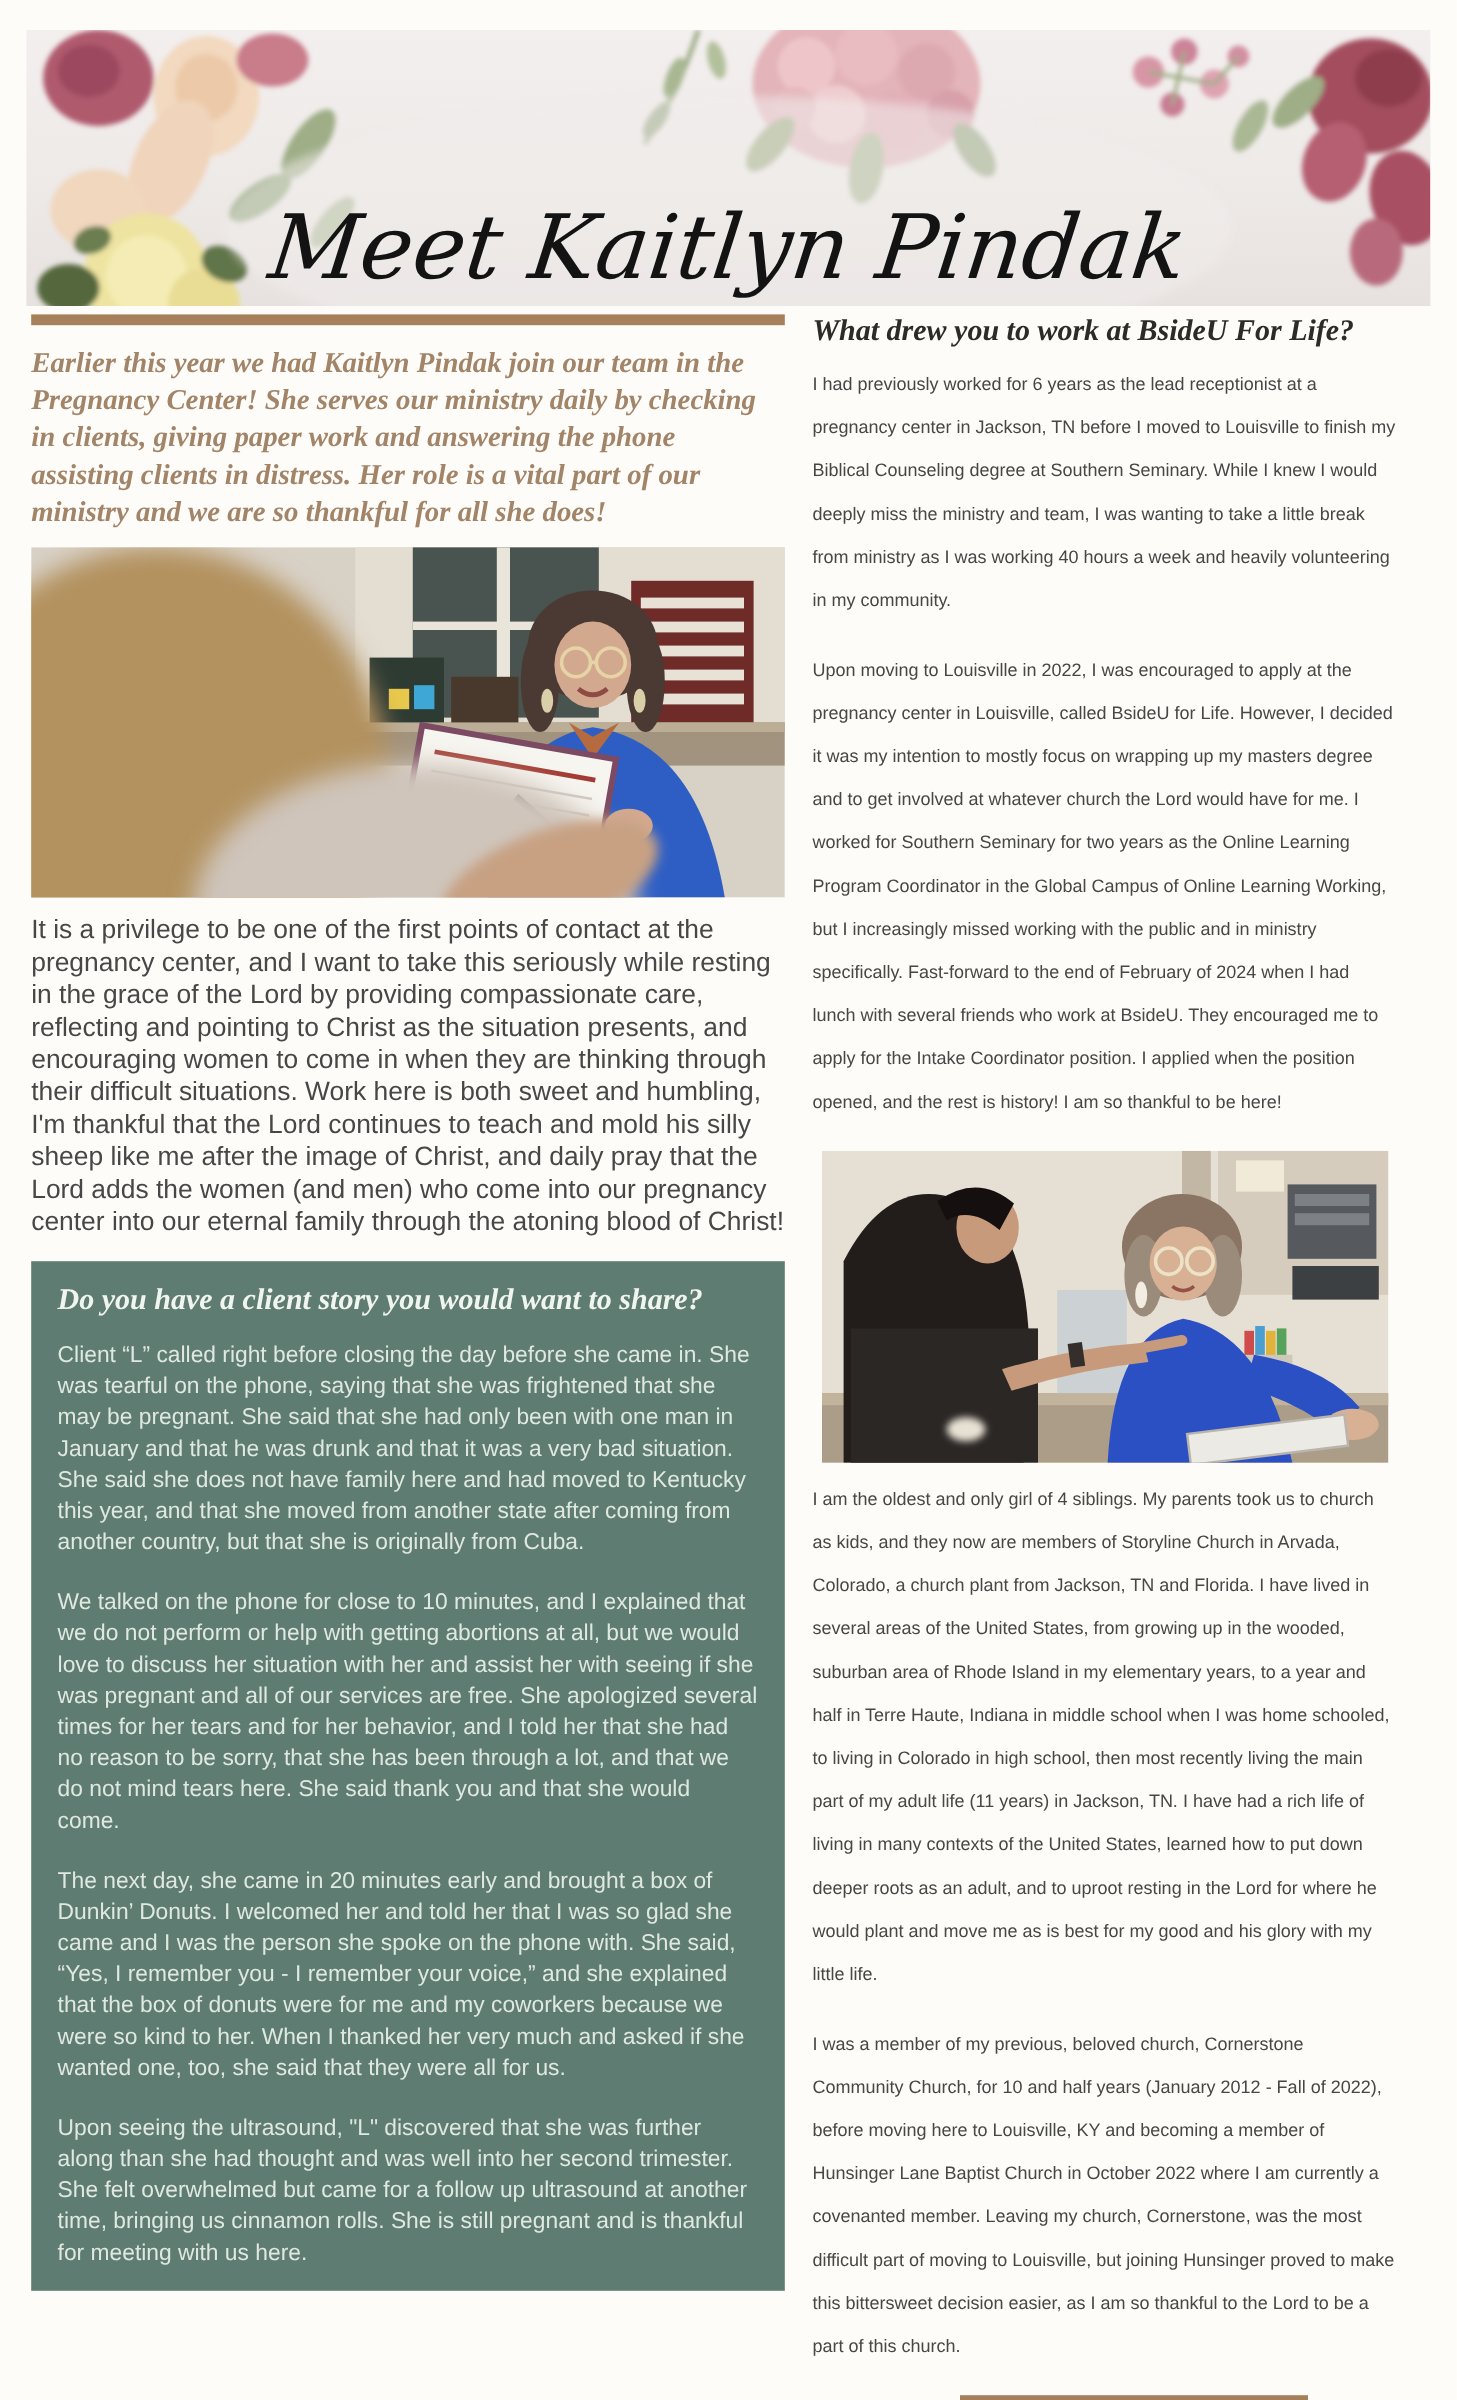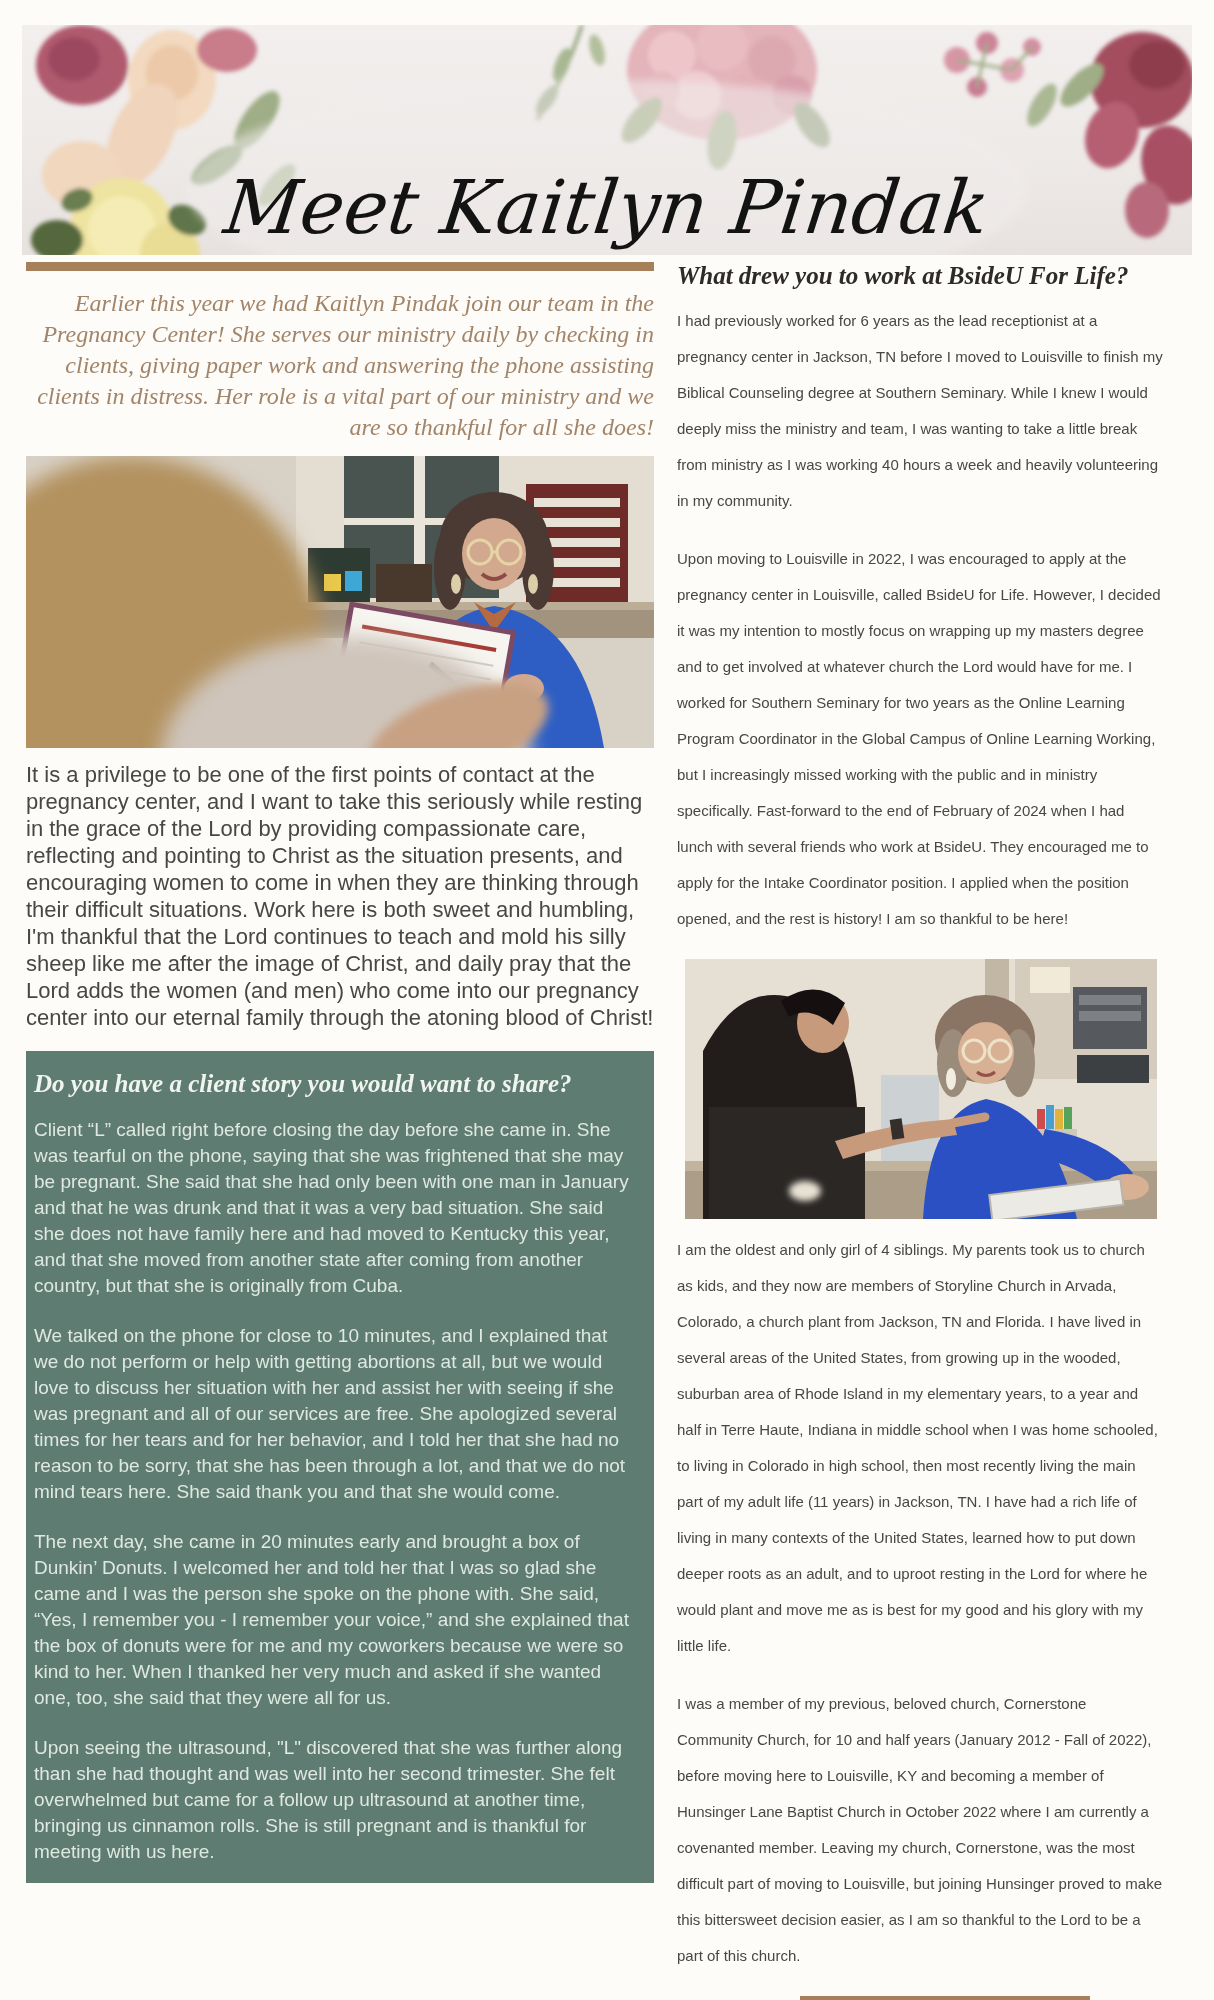--- a/index.html
+++ b/index.html
@@ -32,37 +32,37 @@
     color:#161616; letter-spacing:2px; margin-right:250px; white-space:nowrap;
   }
 
   
   .col-left  { position:absolute; left:26px;  top:262px; width:628px; }
   .col-right { position:absolute; left:677px; top:262px; width:487px; }
 
   .divider { height:9px; background:#a5805a; margin-bottom:17px; }
 
   .intro {
-    font-family:"Liberation Serif", serif; font-style:italic; font-weight:normal;
-    color:#a28468; font-size:24px; line-height:31px; margin-bottom:13px;text-align:right;
+    font-family:"Liberation Serif", serif; font-style:italic; font-weight:bold;
+    color:#a28468; font-size:24px; line-height:31px; margin-bottom:13px;
   }
 
   .photo { display:block; margin-bottom:13px; }
 
   .q-heading {
     font-family:Liberation Serif, serif; font-style:italic; font-weight:bold;
     color:#2d2a28; font-size:26px; line-height:1.15; margin-bottom:13px;
   }
   .col-right .q-heading { font-size:25px; margin-bottom:12px; }
 
   .body-text { color:#474747; font-size:22px; line-height:27px; }
   .col-right .body-text { font-size:15px; line-height:36px; margin-bottom:22px; }
 
   .greenbox {
-    background:#5e7c71; margin-top:20px; padding:19px 22px 18px 8px;
+    background:#5e7c71; margin-top:20px; padding:19px 22px 18px 22px;
   }
   .greenbox .q-heading { color:#f1f5f0; font-size:25px; margin-bottom:18px; }
   .greenbox p {
     color:#dfe8e1; font-size:19px; line-height:26px; margin-bottom:24px;
   }
   .greenbox p:last-child { margin-bottom:0; }
 
   .bottom-bar { height:10px; width:290px; background:#a5805a; margin-left:123px; margin-top:2px; }
 </style>
 </head>

